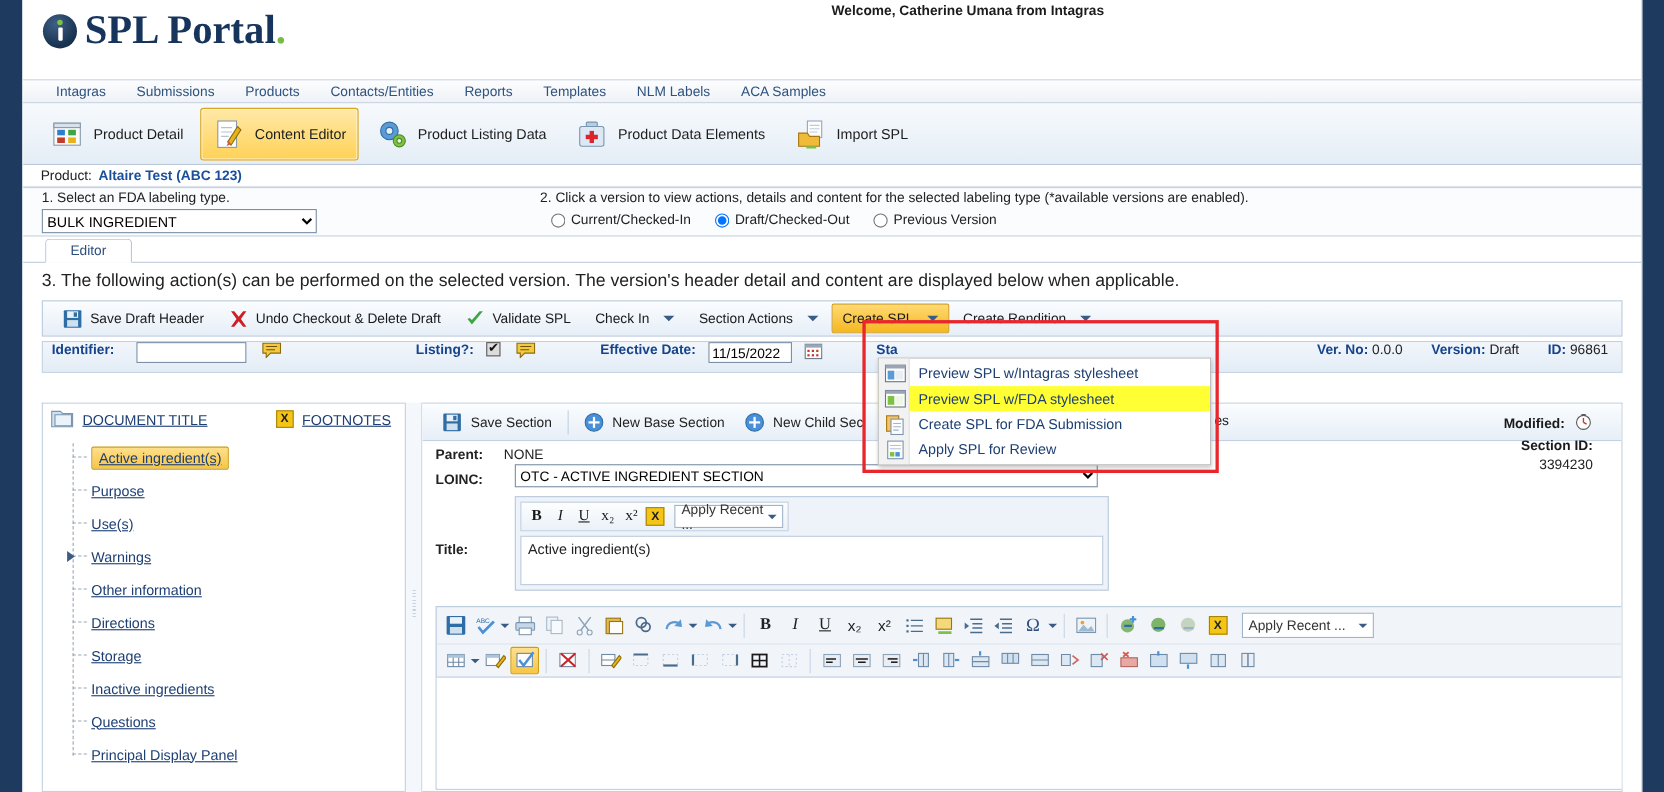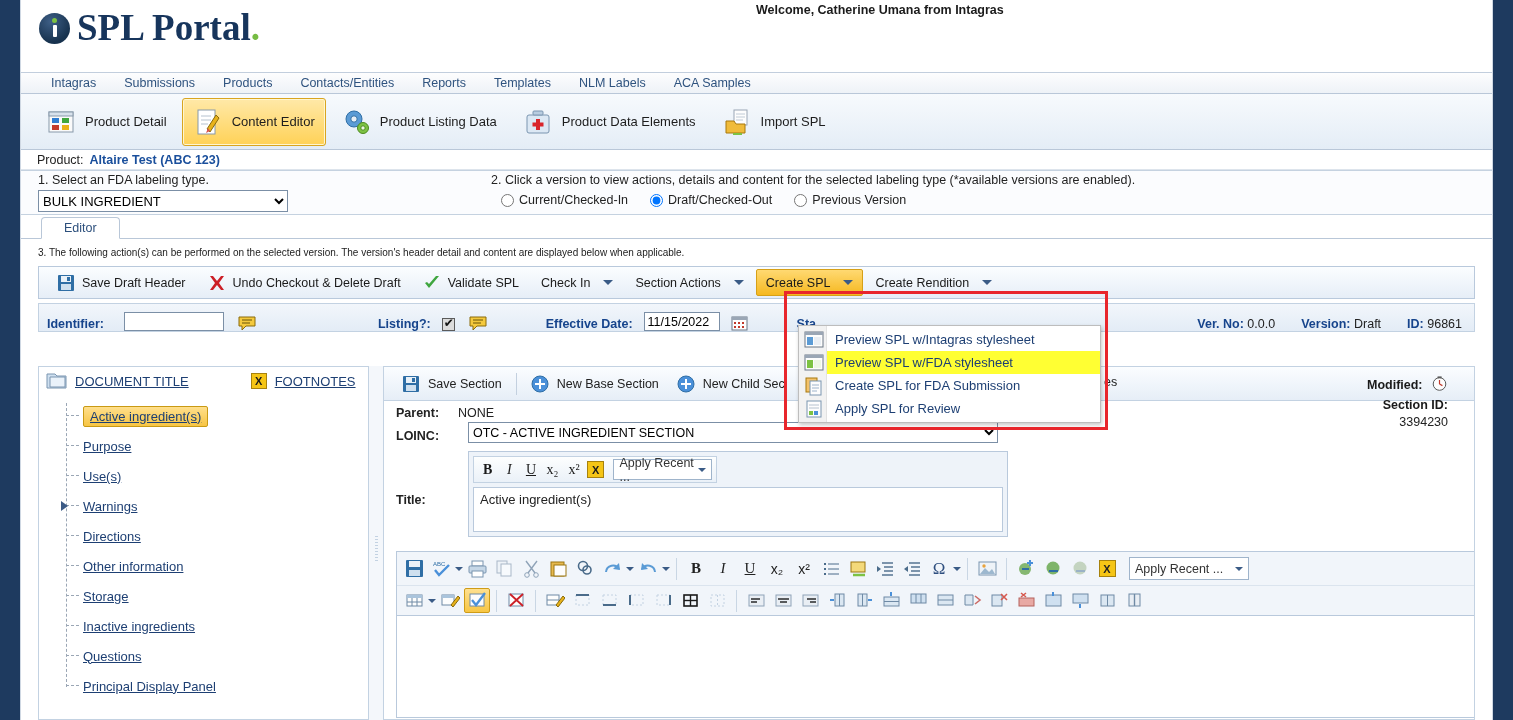--- a/index.html
+++ b/index.html
@@ -107,21 +107,21 @@
   
   .tabstrip {
     height:24px; background:#ffffff; border-bottom:1px solid #b9c7d8;
     display:flex; align-items:flex-end; padding-left:20px;
   }
   .tab-editor {
     font-size:12.5px; color:#2c4f7c; padding:3px 22px;
     border:1px solid #b9c7d8; border-bottom:1px solid #fff;
     background:#fff; border-radius:4px 4px 0 0; position:relative; top:1px;
   }
-  .step3 { font-size:10px; padding:8px 0 8px 17px; background:#fff; }
+  .step3 { font-size:16px; padding:8px 0 8px 17px; background:#fff; }
 
   
   .acttoolbar {
     position:relative; height:33px; margin:0 17px;
     background:linear-gradient(#fbfdff,#e6eef7);
     border:1px solid #b9c9dc;
     display:flex; align-items:center; gap:2px; padding-left:8px;
   }
   .actbtn {
     display:flex; align-items:center; gap:7px; font-size:12.5px; padding:4px 9px; cursor:default; color:#1a1a1a;
@@ -148,21 +148,21 @@
     display:flex; align-items:center; height:23px; font-size:13px; color:#1d3f73; padding-left:4px; cursor:default;
   }
   .dropitem.hl { background:#ffff33; }
   .dropitem .dicon { width:22px; height:20px; margin-right:10px; flex:0 0 22px; position:relative; }
   .gutter { position:absolute; left:0; top:0; bottom:0; width:28px; background:#f2f2f2; border-right:1px solid #e2e2e2; }
 
   
   .identbar {
     position:relative; height:29px; margin:4px 17px 0 17px;
     background:linear-gradient(#f2f6fb,#e3ecf6); border:1px solid #c3d2e2;
-    display:flex; align-items:flex-end; padding-left:8px; gap:4px;
+    display:flex; align-items:flex-start; padding-left:8px; gap:4px;
     font-size:12.5px;
   }
   .bluelbl { color:#16448c; font-weight:bold; }
   .ident-input { width:100px; height:19px; border:1px solid #7b8fa6; background:#fff; margin-left:16px; }
   .note-icon { width:18px; height:15px; margin-left:10px; position:relative; }
   .chk { width:13px; height:13px; border:1px solid #5b5b5b; background:#dcdcdc; display:inline-block; position:relative; }
   .chk::after { content:"\2714"; position:absolute; left:1px; top:-3px; font-size:12px; color:#111; }
   .date-input { width:76px; height:19px; border:1px solid #7b8fa6; background:#fff; font-size:12.5px; padding:0 3px; }
   .cal-icon { width:17px; height:16px; margin-left:7px; position:relative; }
   .verinfo { margin-left:auto; display:flex; gap:26px; padding-right:12px; }
@@ -515,24 +515,24 @@
           <a>Purpose</a>
         </div>
         <div class="tnode">
           <a>Use(s)</a>
         </div>
         <div class="tnode">
           <span class="expander"></span>
           <a>Warnings</a>
         </div>
         <div class="tnode">
+          <a>Other information</a>
+        </div>
+        <div class="tnode">
           <a>Directions</a>
-        </div>
-        <div class="tnode">
-          <a>Other information</a>
         </div>
         <div class="tnode">
           <a>Storage</a>
         </div>
         <div class="tnode">
           <a>Inactive ingredients</a>
         </div>
         <div class="tnode">
           <a>Questions</a>
         </div>

